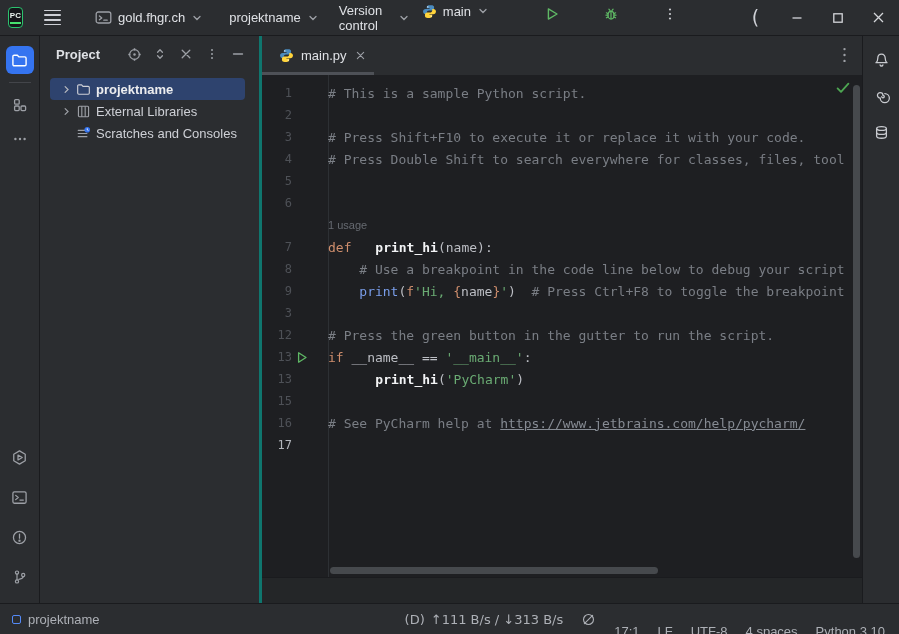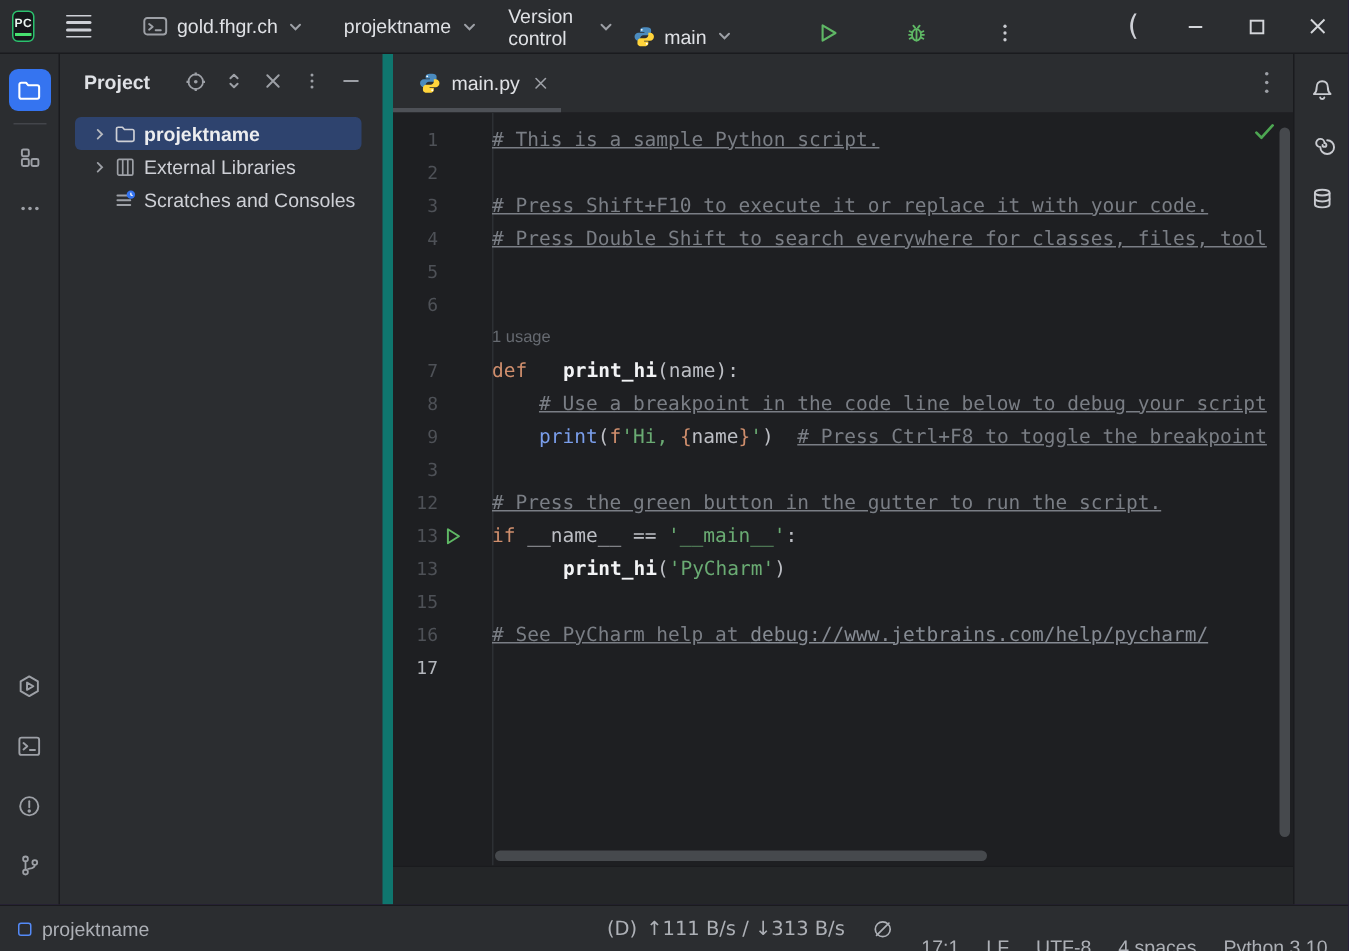--- a/index.html
+++ b/index.html
@@ -13,40 +13,40 @@
   .tb-left { display:flex; align-items:center; padding-left:8px; }
   .pc-logo { width:21px; height:21px; border:1.5px solid #2BC26E; border-radius:4px; background:#15171A;
              display:flex; flex-direction:column; align-items:center; justify-content:center; }
   .pc-logo .pc-txt { font-size:8px; font-weight:bold; color:#E9F3EE; line-height:8px; letter-spacing:.3px; }
   .pc-logo .pc-bar { width:11px; height:2px; background:#47E06F; margin-top:2px; }
   .burger { margin-left:17px; display:flex; flex-direction:column; gap:3px; padding:4px; cursor:pointer; }
   .burger i { display:block; width:17px; height:1.6px; background:#CED0D6; border-radius:1px; }
   .tb-widget { display:flex; align-items:center; gap:6px; margin-left:24px; padding:4px 6px; border-radius:4px; cursor:pointer; }
   .tb-widget span { color:#DFE1E5; }
   .chev { flex:0 0 auto; }
-  .tb-right { margin-left:auto; display:flex; align-items:flex-end;gap:27px; }
+  .tb-right { margin-left:auto; display:flex; align-items:flex-start;gap:27px; }
   .tb-runcfg { display:flex; align-items:center; gap:6px; padding:4px 6px; cursor:pointer; }
   .tb-iconbtn { width:32px; height:28px; display:flex; align-items:center; justify-content:center; cursor:pointer; border-radius:4px; }
   .win-btns { display:flex; align-items:center; margin-left:22px; }
   .win-btn { width:41px; height:36px; display:flex; align-items:center; justify-content:center; cursor:pointer; color:#D4D6DA; }
   .crescent { font-size:19px; color:#CED0D6; font-family:"DejaVu Sans",sans-serif; transform:translateY(-1px); }
 
   
   #main { position:absolute; left:0; top:36px; width:899px; height:567px; display:flex; }
 
   
   #left-strip { width:40px; background:#2B2D30; border-right:1px solid #1A1B1E; position:relative; }
   .strip-icon { width:28px; height:28px; margin:6px auto; display:flex; align-items:center; justify-content:center;
                 border-radius:6px; cursor:pointer; color:#9DA0A6; }
   .strip-icon.active { background:#3574F0; color:#FFFFFF; }
   .strip-divider { width:22px; height:1px; background:#43454A; margin:8px auto; }
   #left-strip .bottom { position:absolute; bottom:6px; left:0; width:100%; }
 
   
-  #project-panel { width:222px; background:#2B2D30; border-right:7px solid #0f766e; }
+  #project-panel { width:222px; background:#2B2D30; border-right:3px solid #0f766e; }
   .panel-header { height:36px; display:flex; align-items:center; padding:0 10px 0 16px; }
   .panel-title { font-weight:700; color:#DFE1E5; }
   .panel-actions { margin-left:auto; display:flex; align-items:center; gap:4px; }
   .panel-actions .pa { width:22px; height:22px; display:flex; align-items:center; justify-content:center;
                       color:#9DA0A6; cursor:pointer; border-radius:4px; }
   .tree { padding-top:6px; }
   .tree-row { height:22px; display:flex; align-items:center; margin:0 14px 0 10px; border-radius:4px;
               padding-left:8px; cursor:pointer; color:#CED0D6; }
   .tree-row.selected { background:#2E436E; color:#ECEDEF; }
   .tree-row.selected .t-label { font-weight:600; }
@@ -66,21 +66,21 @@
 
   #code-wrap { position:relative; height:502px; background:#1E1F22; overflow:hidden; flex:0 0 auto; }
   #code-wrap .gutter-sep { position:absolute; left:66px; top:0; bottom:0; width:1px; background:#2D3034; }
   #code-rows { position:relative; padding-top:7px; }
   .code-row { height:22px; display:flex; align-items:center; }
   .ln { width:30px; text-align:right; color:#4E5157; font-family:"DejaVu Sans Mono","Liberation Mono",monospace; font-size:12px; flex:0 0 auto; }
   .ln.active { color:#B4B7BD; }
   .run-slot { width:20px; display:flex; align-items:center; justify-content:center; flex:0 0 auto; }
   .code-text { flex:1; margin-left:16px; white-space:pre; overflow:hidden; font-family:"DejaVu Sans Mono","Liberation Mono",monospace; font-size:13px; }
   .hint-text { margin-left:66px; color:#666A71; font-size:11px; font-family:"Liberation Sans",sans-serif; }
-  .tk-comment { color:#7A7E85;text-decoration:underline; }
+  .tk-comment { color:#7A7E85; }
   .tk-kw { color:#CF8E6D; }
   .tk-fn { color:#F2F3F5; font-weight:700;margin-left:16px; }
   .tk-builtin { color:#7A9EEB; }
   .tk-str { color:#6AAB73; }
   .tk-brace { color:#CF8E6D; }
   .tk-plain { color:#BCBEC4; }
   .tk-link { color:#868B93; text-decoration:underline; }
   #inspect-check { position:absolute; right:12px; top:7px; cursor:pointer; }
   #v-scrollbar { position:absolute; right:2px; top:10px; width:7px; height:473px; background:#46494D; border-radius:4px; cursor:pointer; }
   #h-scrollbar { position:absolute; left:68px; bottom:3px; width:328px; height:7px; background:#46494D; border-radius:4px; cursor:pointer; }
@@ -444,21 +444,21 @@
               <span class="code-text"><span class="tk-plain">    </span><span class="tk-fn">print_hi</span><span class="tk-plain">(</span><span class="tk-str">'PyCharm'</span><span class="tk-plain">)</span></span>
             </div>
             <div class="code-row">
               <span class="ln">15</span>
               <span class="run-slot"></span>
               <span class="code-text"></span>
             </div>
             <div class="code-row">
               <span class="ln">16</span>
               <span class="run-slot"></span>
-              <span class="code-text"><span class="tk-comment"># See PyCharm help at </span><span class="tk-link">debug://www.jetbrains.com/help/pycharm/</span></span>
+              <span class="code-text"><span class="tk-comment"># See PyCharm help at </span><span class="tk-link">https://www.jetbrains.com/help/pycharm/</span></span>
             </div>
             <div class="code-row">
               <span class="ln active">17</span>
               <span class="run-slot"></span>
               <span class="code-text"></span>
             </div>
           </div>
         <span id="inspect-check">
           <svg width="14" height="12" viewBox="0 0 14 12" fill="none" stroke="#4DA652" stroke-width="1.8" stroke-linecap="round" stroke-linejoin="round">
               <path d="M1.6 6.4l3.4 3.4L12.4 1.6"></path>

